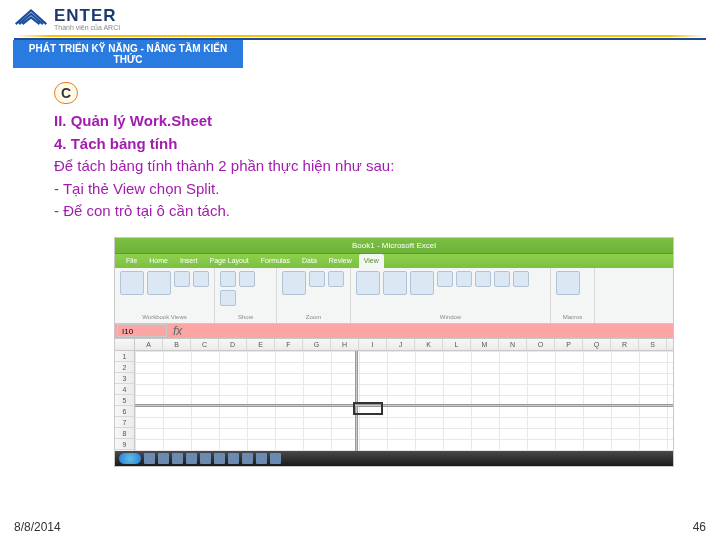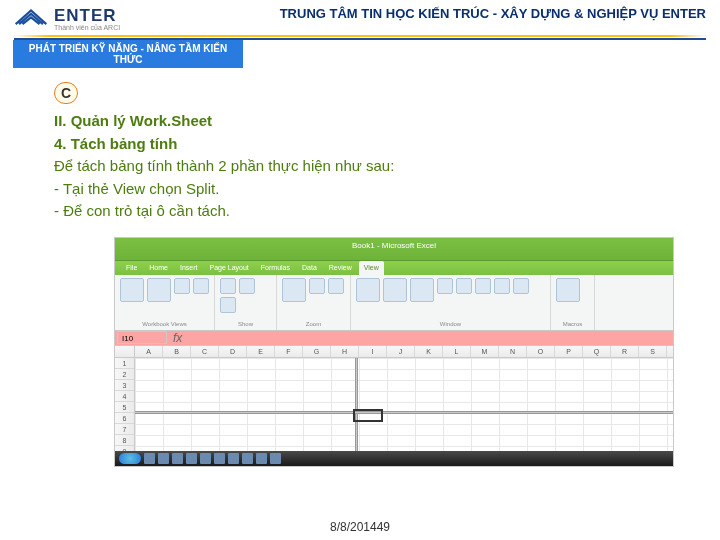--- a/index.html
+++ b/index.html
@@ -1,44 +1,44 @@
 <!DOCTYPE html>
 <html><head>
 <meta charset="utf-8">
 <style>
 *{margin:0;padding:0;box-sizing:border-box;font-family:Arial,sans-serif}
 body{width:720px;height:540px;background:#fff;position:relative;overflow:hidden}
 
 
-.header{display:flex;align-items:flex-start;padding:6px 14px 4px;gap:10px}
+.header{display:flex;align-items:flex-end;padding:6px 14px 4px;gap:10px}
 .logo{display:flex;align-items:center;gap:6px}
 .logo-mark{width:34px;height:24px;position:relative}
 .logo-mark svg{width:100%;height:100%}
 .logo-text{font-size:17px;font-weight:700;color:#1b3a6b;letter-spacing:1px}
 .logo-sub{font-size:7px;color:#888;margin-top:-2px}
 .header-right{flex:1;text-align:right}
 .header-title{font-size:13px;font-weight:700;color:#0a2e6e}
 .header-line{height:2px;background:linear-gradient(to right,transparent 0,#ffc107 5%,#ffc107 95%,transparent 100%);margin:0 14px 1px}
 .header-line2{height:2px;background:#1b4f9e;margin:0 14px}
 
 
 .blue-band{background:#2a7be0;color:#fff;font-size:10px;font-weight:700;padding:3px 12px;display:inline-block;margin-left:13px;width:230px;text-align:center}
 
 
 .content{padding:14px 54px 0}
 .section-title{display:flex;align-items:center;gap:8px;margin-bottom:6px}
 .section-badge{width:24px;height:22px;border:1.5px solid #e67e22;border-radius:11px;display:flex;align-items:center;justify-content:center;font-weight:700;font-size:14px;color:#333;background:#fffbe8}
 .section-text{font-size:16px;font-weight:700;color:#222;text-decoration:underline;text-decoration-color:#e67e22}
-.line{font-size:15px;color:#4d7c0f;line-height:1.5}
+.line{font-size:15px;color:#a21caf;line-height:1.5}
 .line.bold{font-weight:700}
 .bullet{padding-left:0}
 
 
 .excel-wrap{margin:14px 0 0 60px;width:560px;height:230px;border:1px solid #c9c9c9;background:#fff;position:relative;overflow:hidden}
-.excel-title{height:23px;background:linear-gradient(#7bc043,#6eb339);border-bottom:1px solid #5a9a2e}
+.excel-title{height:16px;background:linear-gradient(#7bc043,#6eb339);border-bottom:1px solid #5a9a2e}
 .excel-title-text{font-size:8px;color:#fff;text-align:center;line-height:16px}
 .excel-ribbon-tabs{height:14px;background:linear-gradient(#8ed04a,#7bc043);display:flex;padding-left:6px;gap:2px}
 .rtab{font-size:7px;color:#fff;padding:2px 5px;line-height:10px}
 .rtab.active{background:#f4f6f5;color:#5a8a2a;border-radius:2px 2px 0 0}
 .excel-ribbon{height:56px;background:#f4f6f5;border-bottom:1px solid #c9c9c9;display:flex}
 .rgroup{border-right:1px solid #d8d8d8;padding:3px 5px;display:flex;flex-direction:column;justify-content:space-between}
 .rgroup-icons{display:flex;gap:3px;flex-wrap:wrap}
 .ricon{width:16px;height:16px;background:#dbe8f3;border:1px solid #b0c4d8;border-radius:2px}
 .ricon.big{width:24px;height:24px}
 .rgroup-label{font-size:6px;color:#888;text-align:center}
@@ -56,42 +56,39 @@
 .split-v{position:absolute;top:0;bottom:0;left:220px;width:3px;background:#c9c9c9;border-left:1px solid #999;border-right:1px solid #999}
 .split-h{position:absolute;left:0;right:0;top:53px;height:3px;background:#c9c9c9;border-top:1px solid #999;border-bottom:1px solid #999}
 .sel-cell{position:absolute;left:218px;top:51px;width:30px;height:13px;border:2px solid #333}
 .excel-sheets{height:14px;background:#ebebeb;border-top:1px solid #c9c9c9;display:flex;align-items:center;padding-left:18px;gap:1px}
 .sheet-tab{font-size:7px;background:#fff;border:1px solid #c9c9c9;padding:0 7px;line-height:11px}
 .taskbar{position:absolute;bottom:0;left:0;right:0;height:15px;background:linear-gradient(#4a4a4a,#1a1a1a);display:flex;align-items:center;padding:0 4px;gap:3px}
 .tb-start{width:22px;height:11px;background:radial-gradient(circle,#5bc0de,#2a7be0);border-radius:6px}
 .tb-icon{width:11px;height:11px;background:#6a8ab0;border-radius:1px}
 
 
-.footer{position:absolute;bottom:0;left:0;right:0;display:flex;justify-content:center;padding:6px 14px;font-size:12px;color:#333}
+.footer{position:absolute;bottom:0;left:0;right:0;display:flex;justify-content:space-between;padding:6px 14px;font-size:12px;color:#333}
 </style>
 </head>
 <body>
 
 
 
 
 <div class="header">
   <div class="logo">
     <div class="logo-mark">
       <svg viewBox="0 0 40 28">
           <path d="M2 20 L20 4 L38 20 M6 20 L20 8 L34 20 M10 20 L20 12 L30 20" stroke="#1b4f9e" stroke-width="2.5" fill="none"></path>
         </svg>
     </div>
     <div>
       <div class="logo-text">ENTER</div>
       <div class="logo-sub">Thành viên của ARCI</div>
     </div>
-  </div>
-  <div class="header-right">
-    <div class="header-title">TRUNG TÂM TIN HỌC KIẾN TRÚC - XÂY DỰNG &amp; NGHIỆP VỤ ENTER</div>
   </div>
 </div>
 <div class="header-line"></div>
 <div class="header-line2"></div>
 <div class="blue-band">PHÁT TRIỂN KỸ NĂNG - NÂNG TẦM KIẾN THỨC</div>
 
 
 <div class="content">
   <div class="section-title">
     <div class="section-badge">C</div>
@@ -225,17 +222,17 @@
         <div class="tb-icon"></div>
         <div class="tb-icon"></div>
         <div class="tb-icon"></div>
     </div>
   </div>
 </div>
 
 
 <div class="footer">
   <div>8/8/2014</div>
-  <div>49</div>
+  <div>46</div>
 </div>
 
 
 
 
 </body></html>

